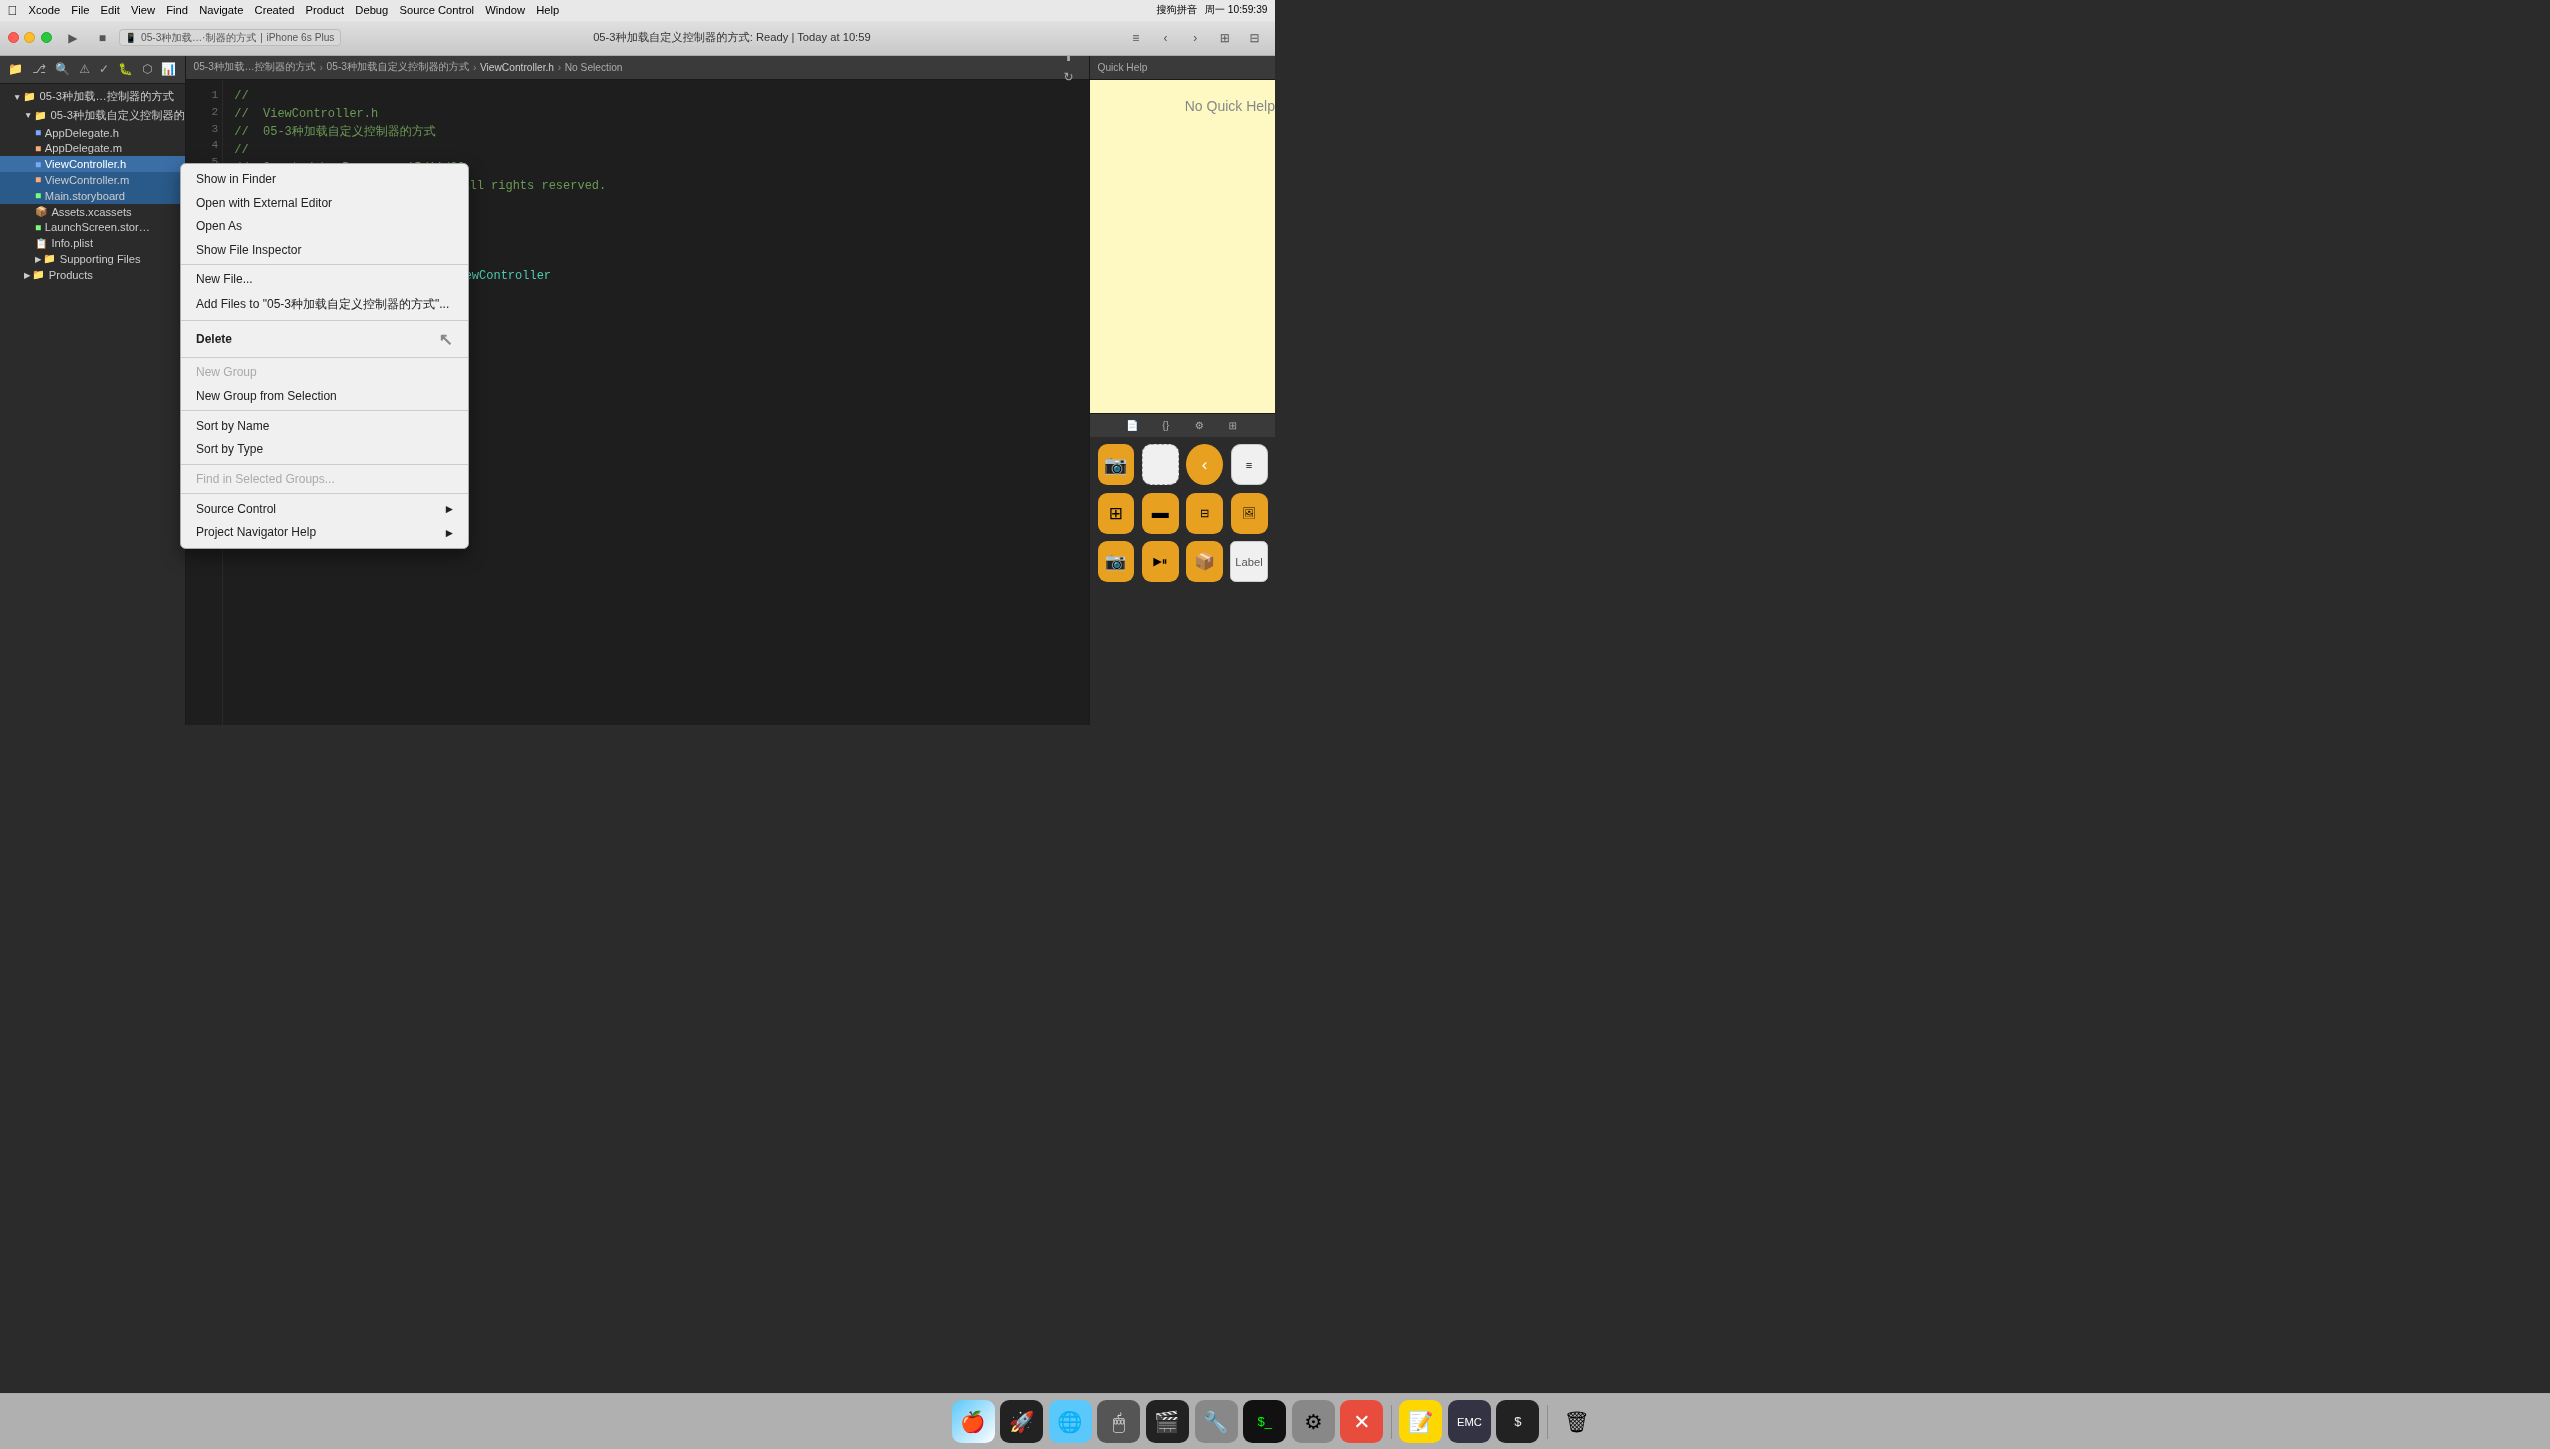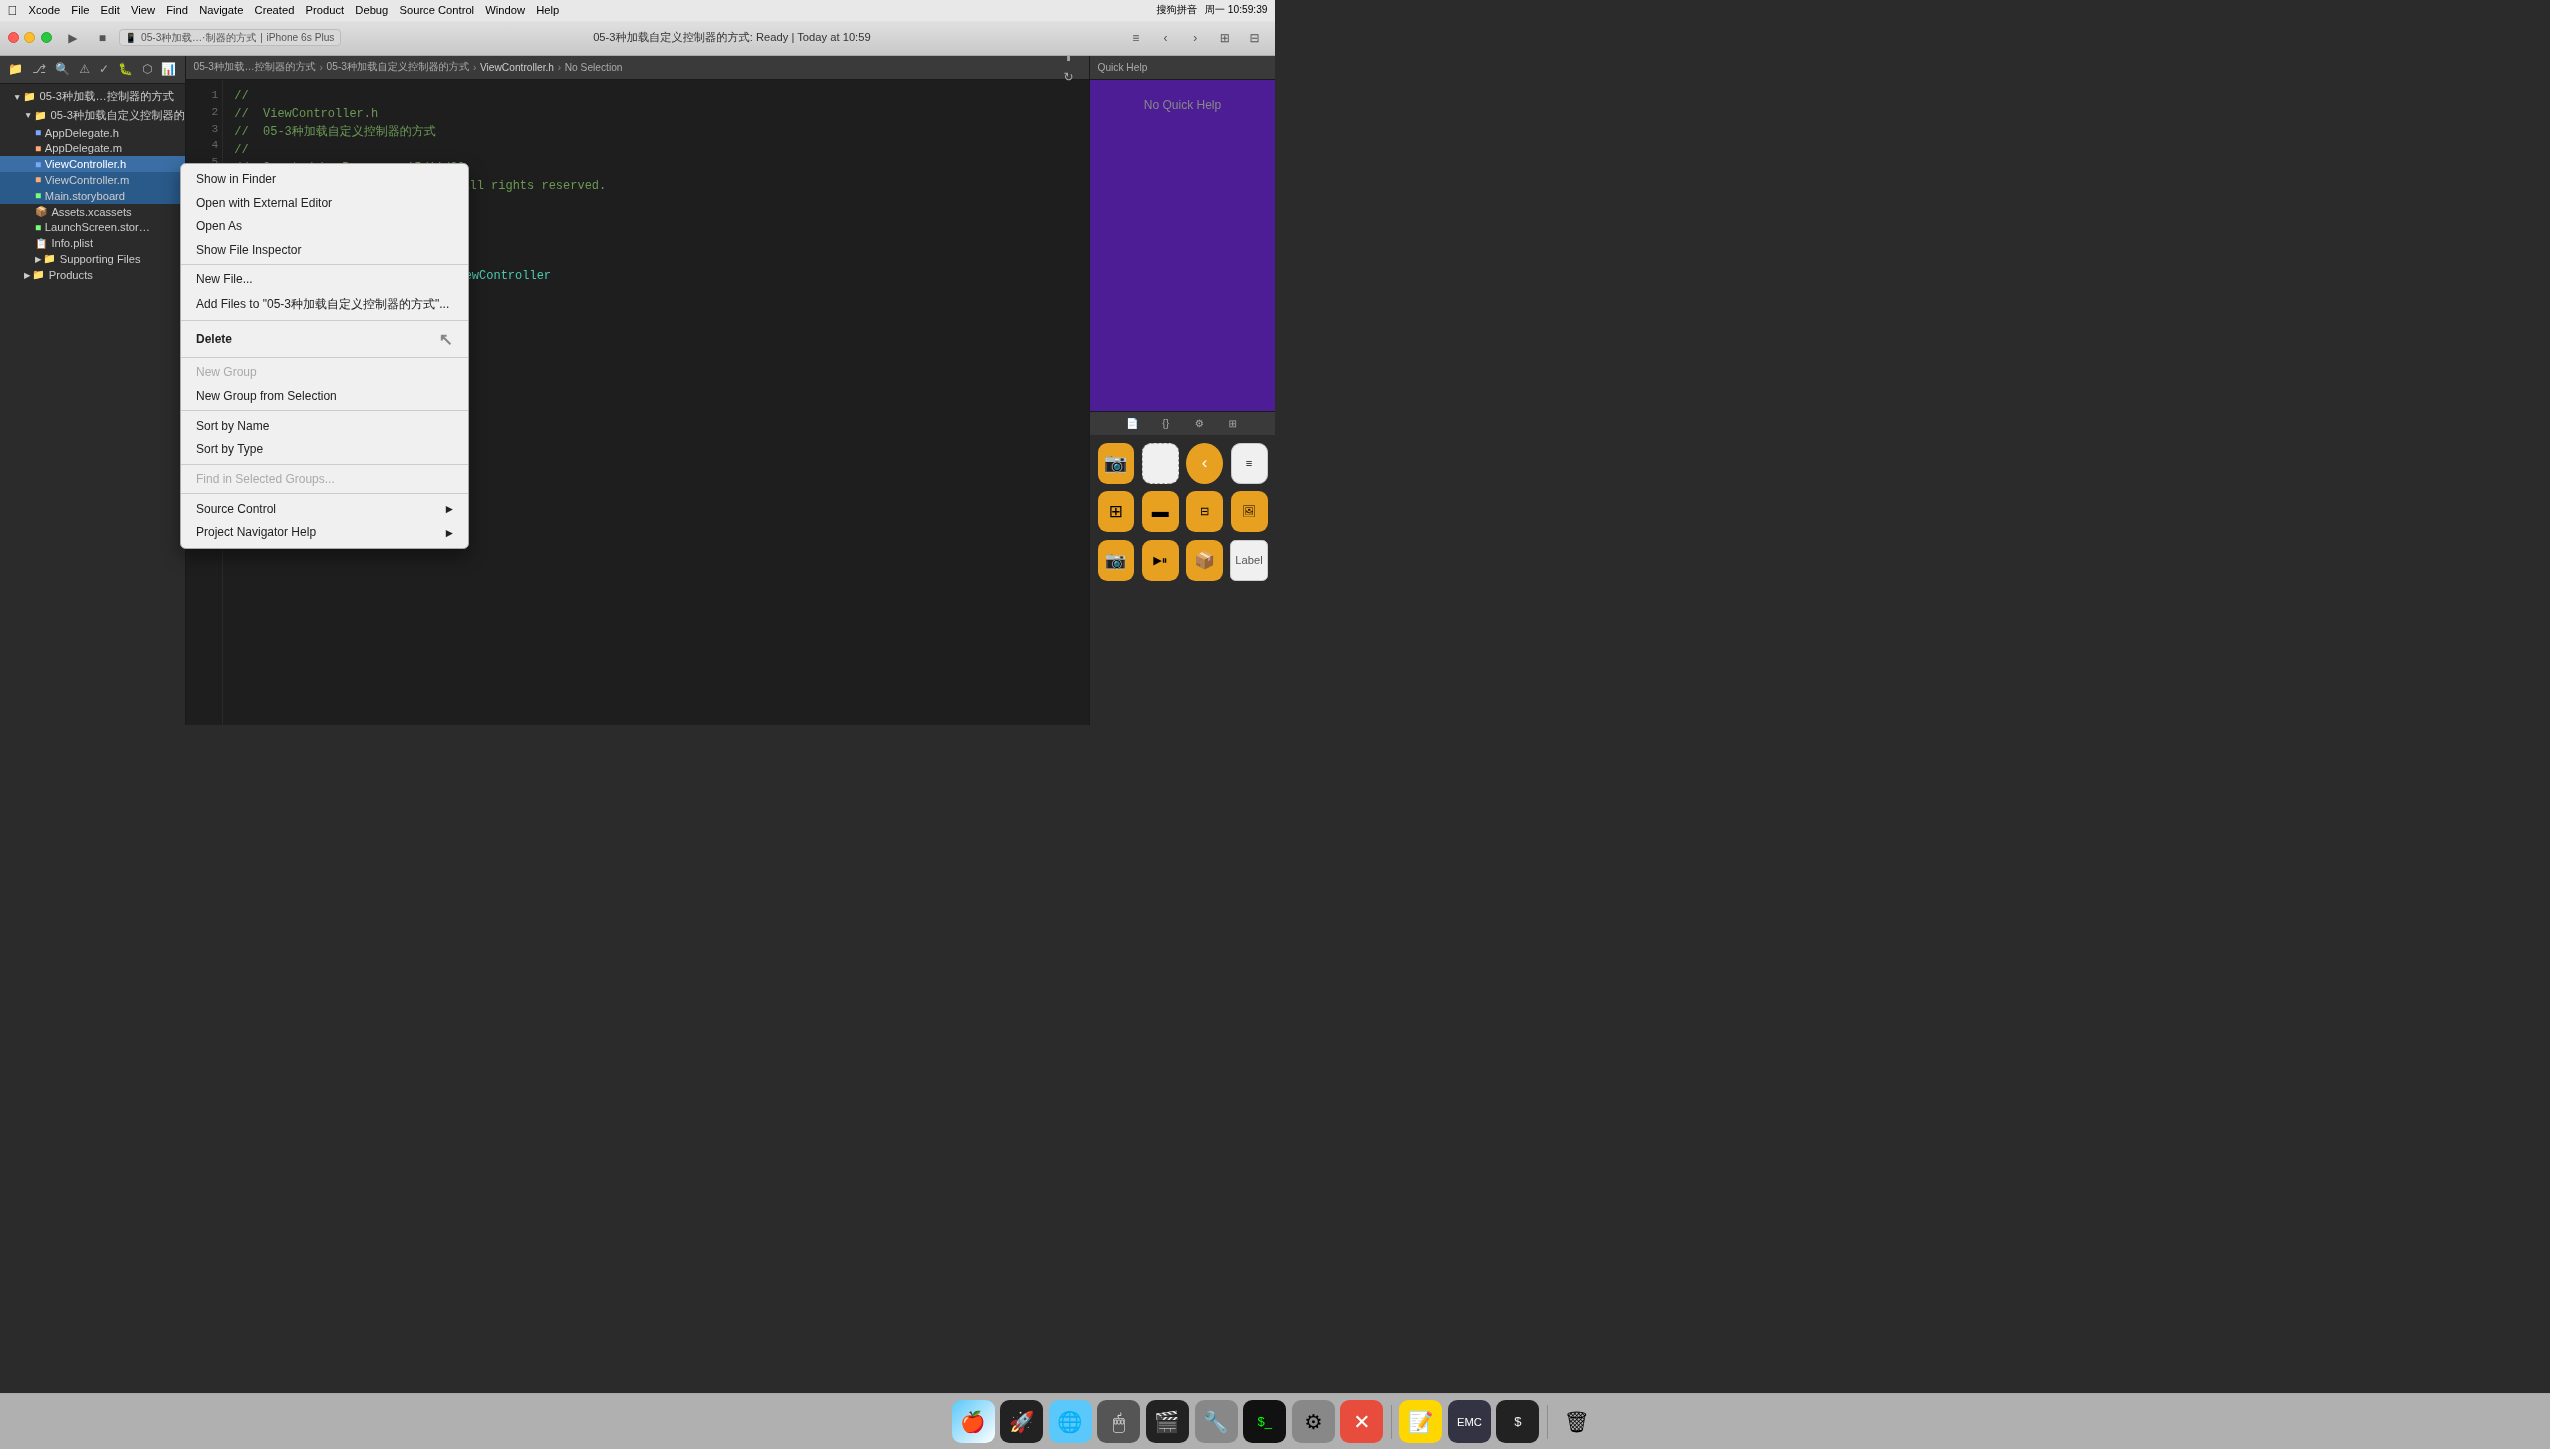--- a/index.html
+++ b/index.html
@@ -205,40 +205,40 @@
       color: #d4d4d4;
       line-height: 1.5;
       overflow: auto;
     }
     .code-comment { color: #6a9955; }
 
     
     .right-panel {
       width: 186px;
       min-width: 186px;
-      background: #4c1d95;
+      background: #fef9c3;
       border-left: 0.9px solid #1a1a1a;
       display: flex;
       flex-direction: column;
     }
     .right-panel-toolbar {
       height: 24px;
       background: #3a3a3a;
       display: flex;
       align-items: center;
       padding: 0 7.5px;
       font-size: 10.2px;
       color: #aaa;
       border-bottom: 0.9px solid #1a1a1a;
     }
     .quick-help-title {
-      text-align: center;
+      text-align: right;
       color: #888;
       margin-top: 18.6px;
-      font-size: 12px;
+      font-size: 14px;
     }
 
     
     .context-menu {
       position: absolute;
       left: 180px;
       top: 163px;
       width: 289px;
       background: #f0f0f0;
       border: 0.9px solid #aaa;

